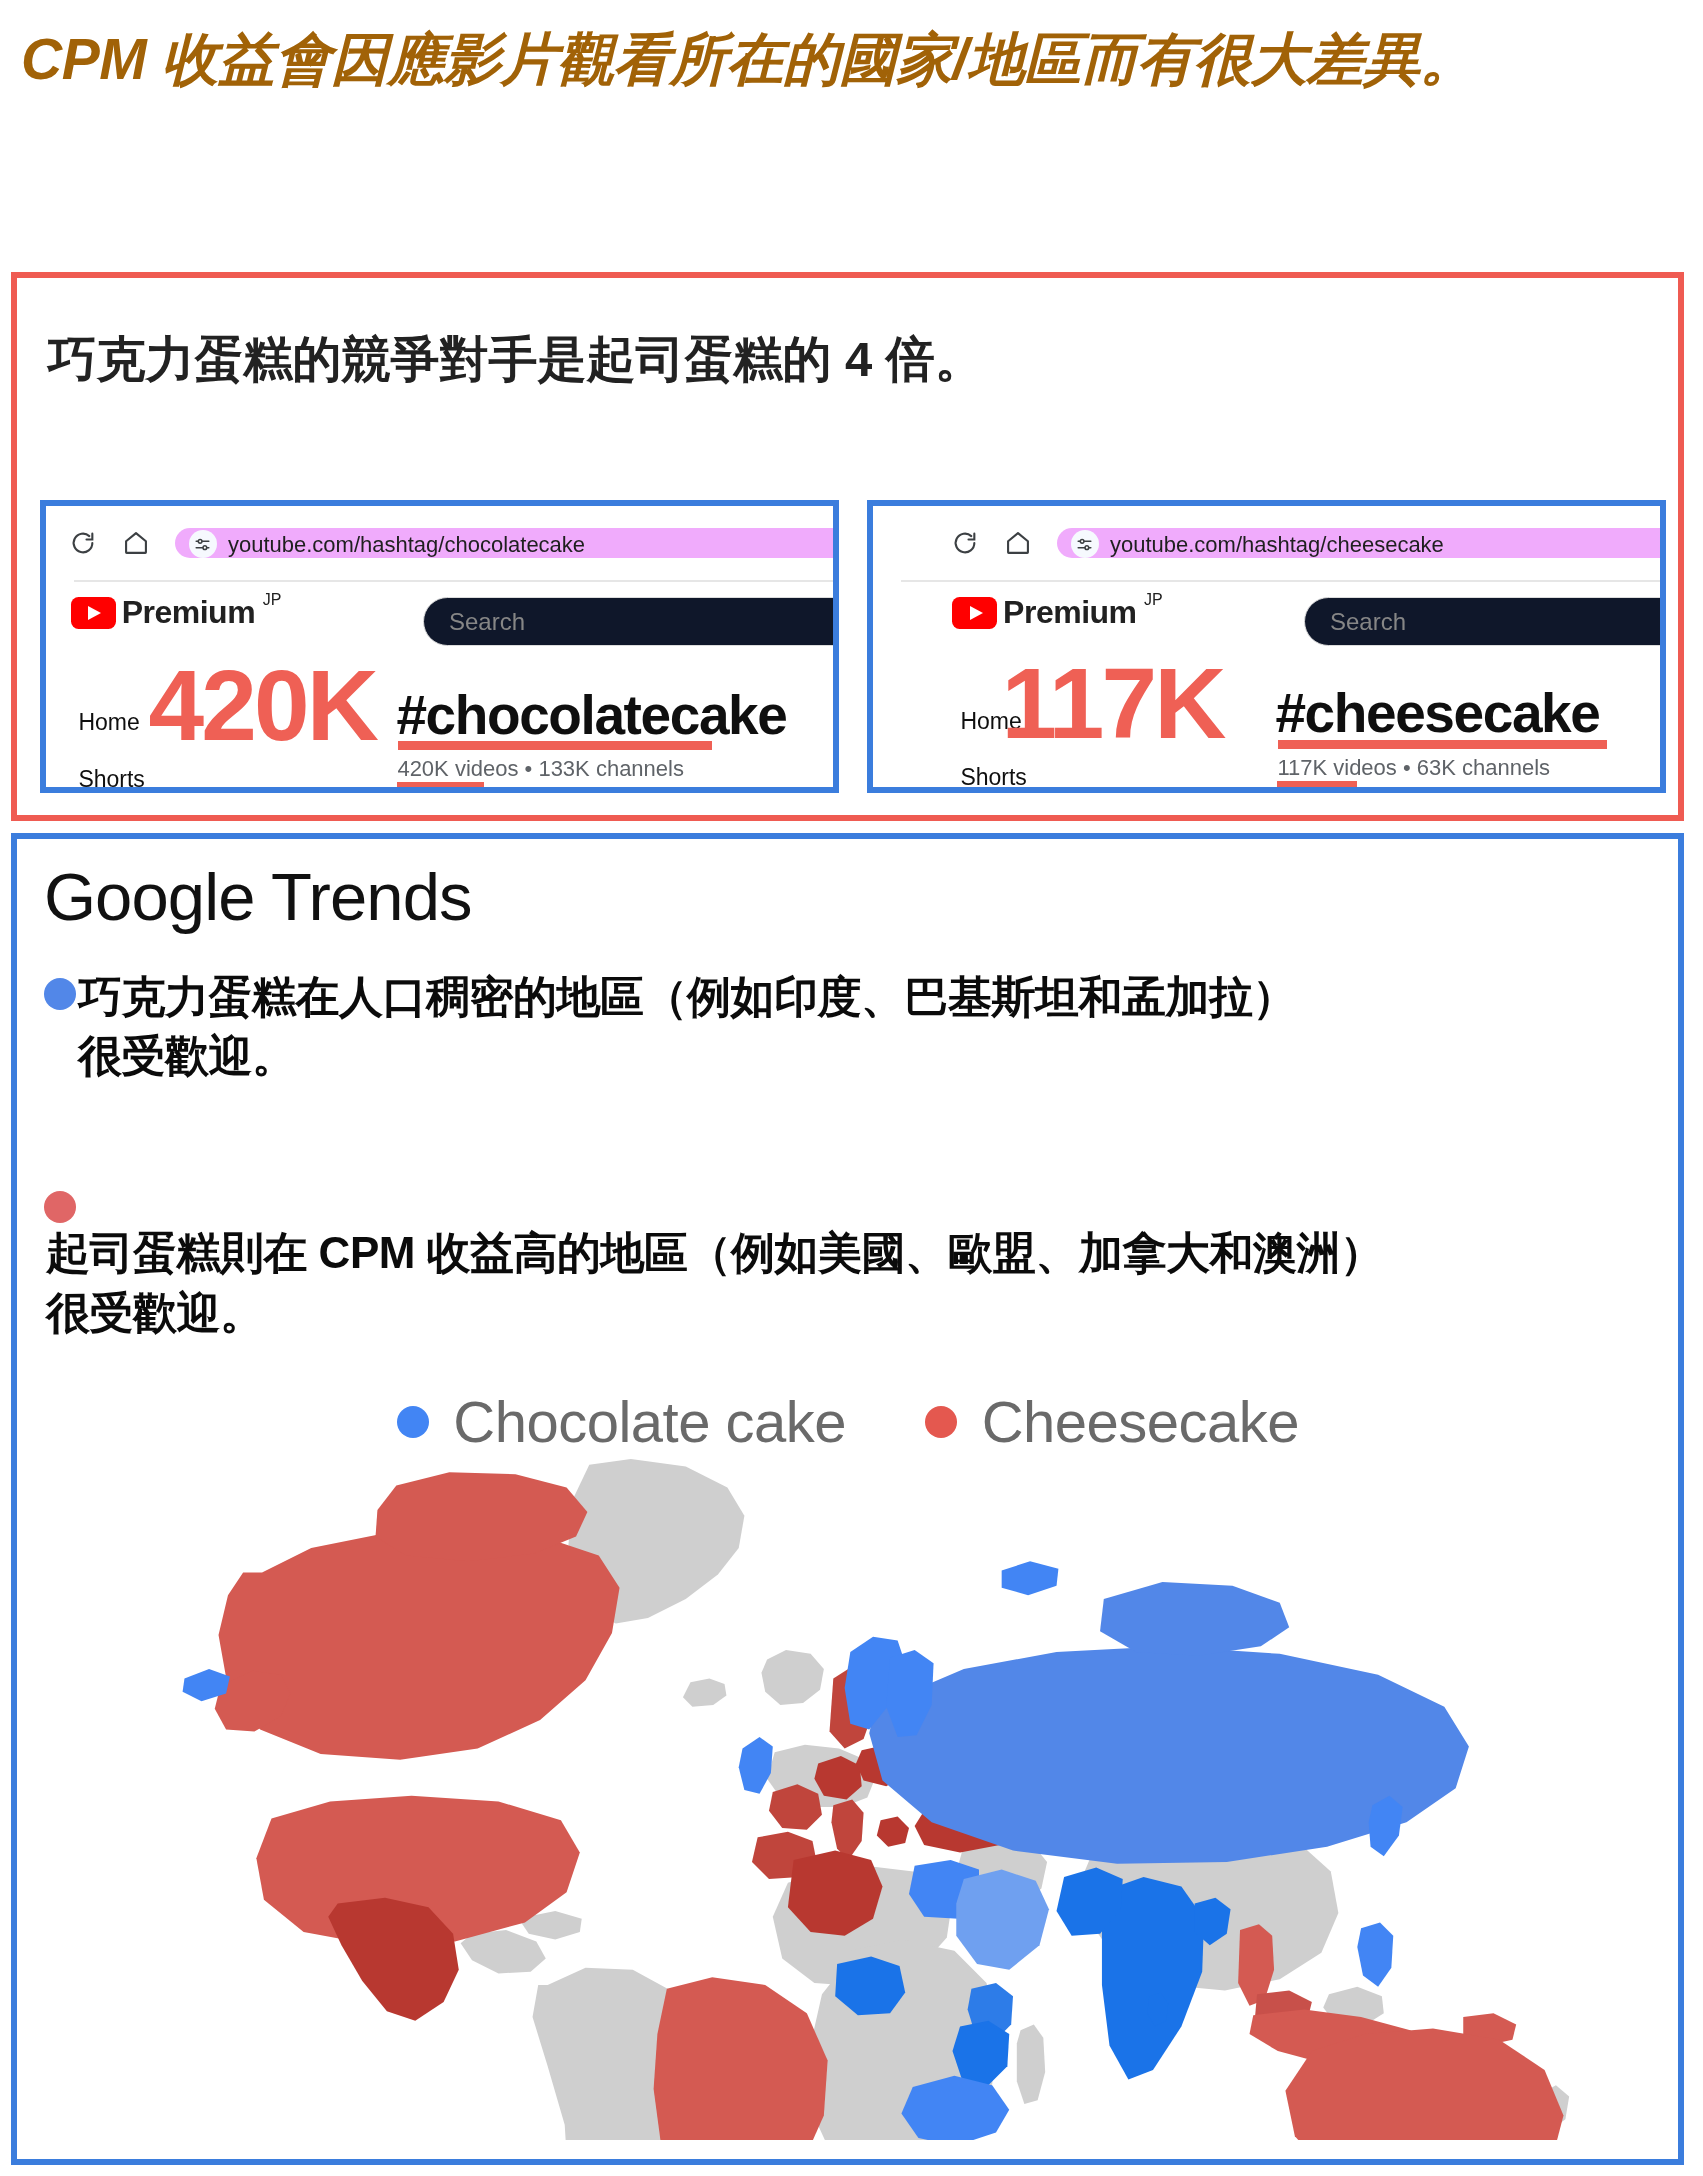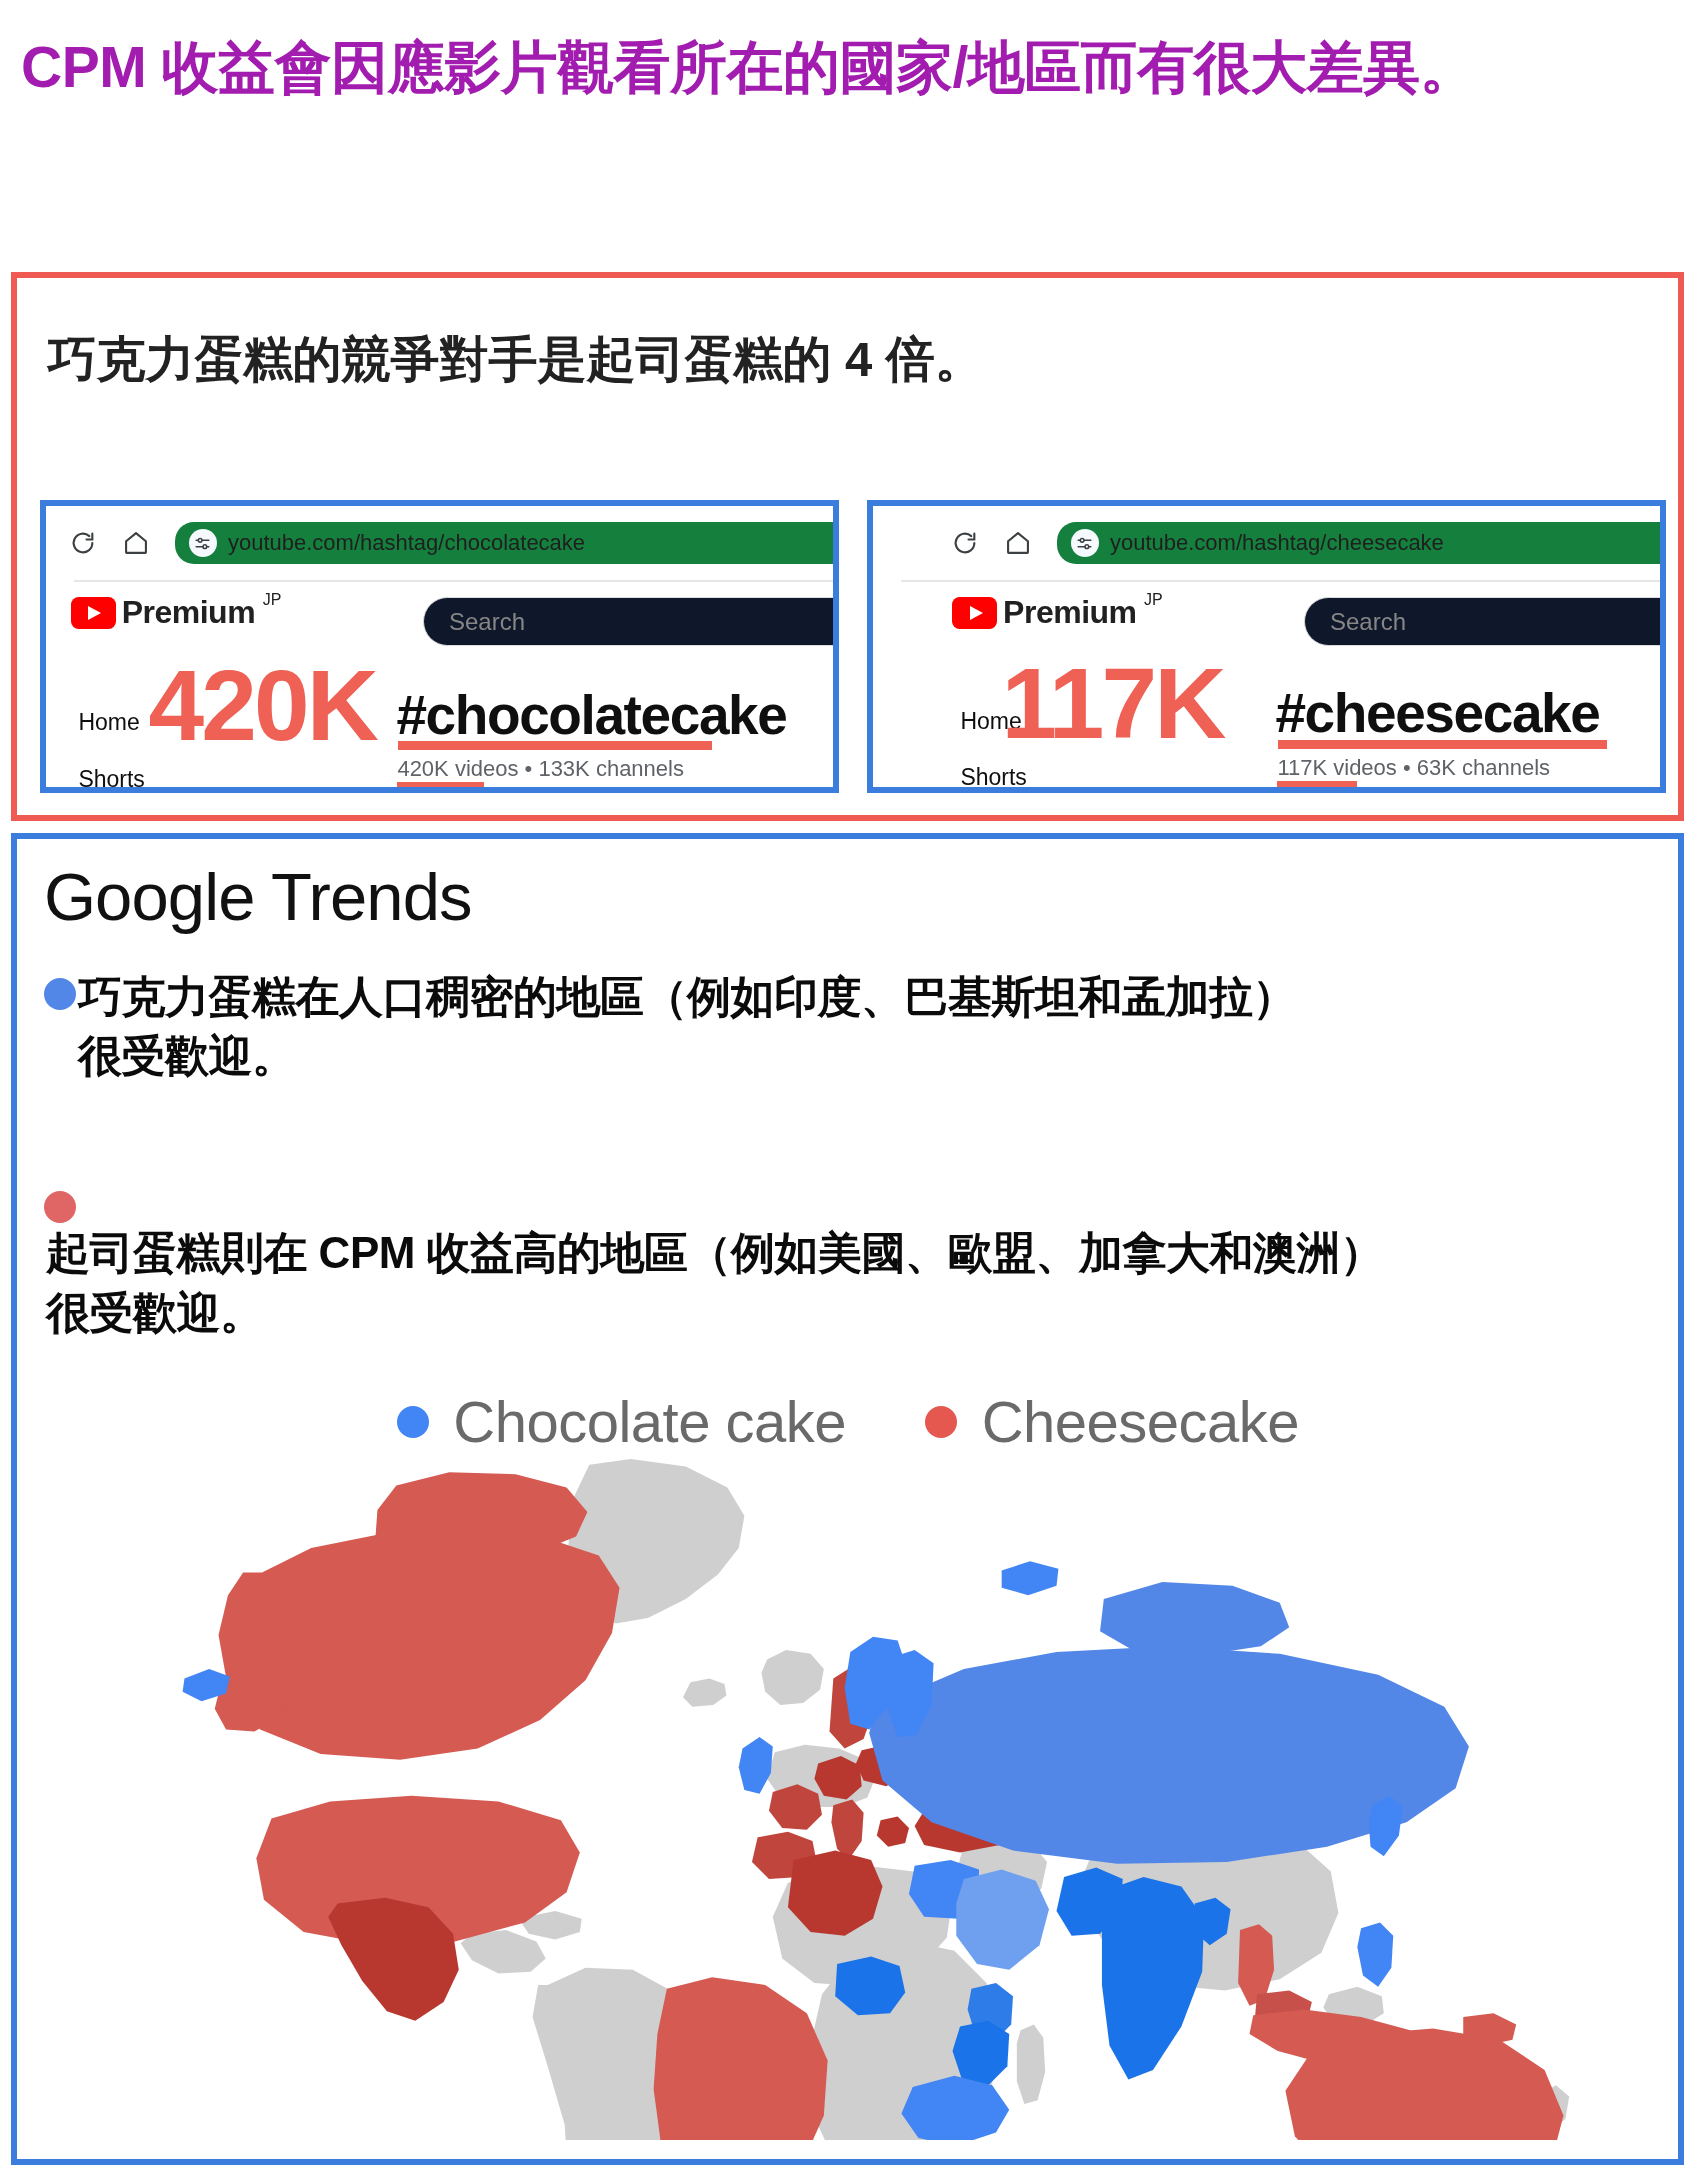--- a/index.html
+++ b/index.html
@@ -12,28 +12,29 @@
     height: 2177px;
     font-family: "Liberation Sans", "DejaVu Sans", sans-serif;
     position: relative;
     overflow: hidden;
   }
 
   
   .headline {
     position: absolute;
     left: 21px;
-    top: 35px;
+    top: 27px;
     width: 1666px;
     font-size: 57px;
     font-weight: bold;
-    color: #a21caf;
+    color: #a16207;
     letter-spacing: -0.5px;
     line-height: 1.15;
     white-space: nowrap;
+    font-style: italic;
   }
 
   
   .red-panel {
     position: absolute;
     left: 11.4px;
     top: 272px;
     width: 1673px;
     height: 549px;
     border: 6.6px solid #ef5b52;
@@ -80,26 +81,26 @@
   .chrome-icon {
     width: 32px; height: 32px;
     margin-left: 21px;
     display: flex; align-items: center; justify-content: center;
     color: #3c4043;
     flex: none;
   }
   .chrome-icon svg { display: block; }
   .url-pill {
     margin-left: 23px;
-    height: 42px;
+    height: 30px;
     flex: 1 1 auto;
-    background: #15803d;
+    background: #f0abfc;
     border-radius: 19px;
     display: flex;
-    align-items: center;
+    align-items: flex-end;
     padding-left: 13.2px;
     padding-right: 17px;
     margin-right: -28px;
     overflow: hidden;
   }
   .settings-chip {
     width: 28px; height: 28px;
     border-radius: 50%;
     background: #f6f9fe;
     display: flex; align-items: center; justify-content: center;

